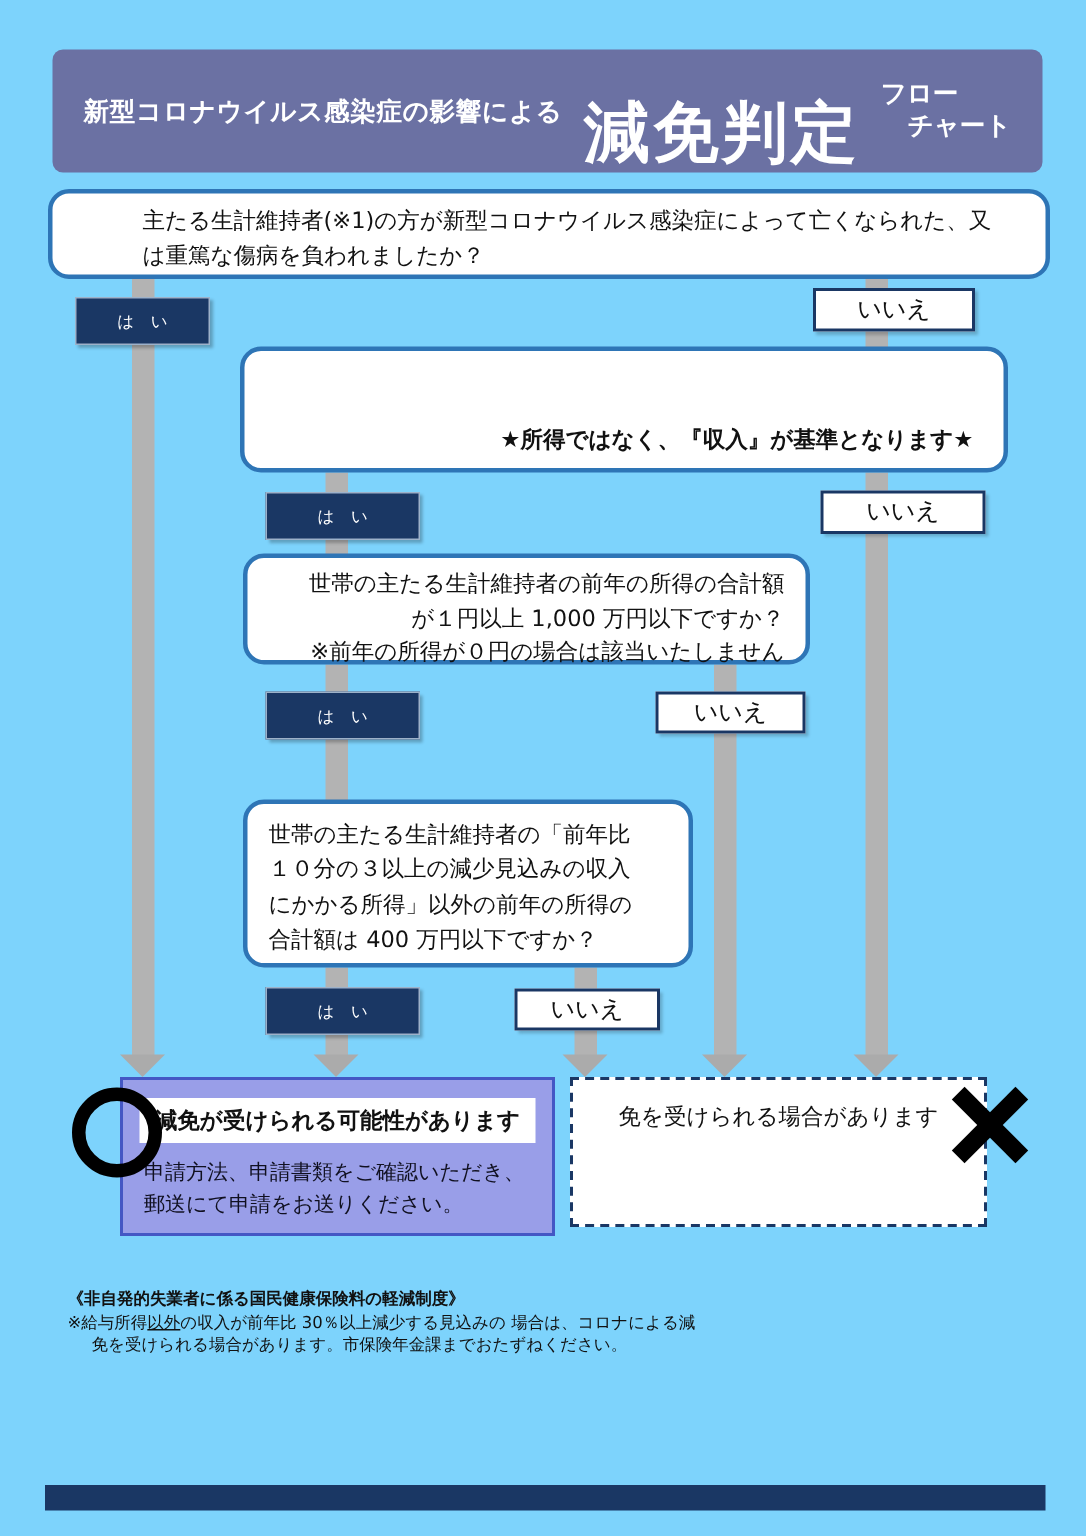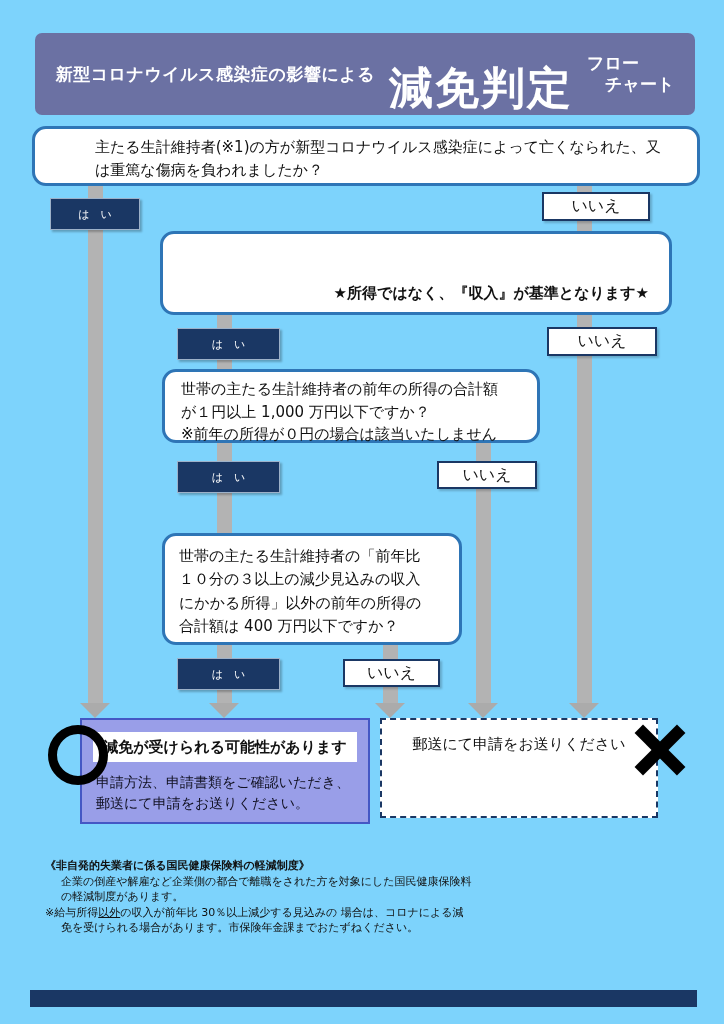--- a/index.html
+++ b/index.html
@@ -25,21 +25,21 @@
 
   
   .qbox {
     background:#fff; border:3px solid #2E75B6; border-radius:14px;
     font-size:15px; line-height:1.55; color:#111;
     box-sizing:border-box;
   }
   .q1 { left:32px; top:126px; width:668px; height:60px; padding:7px 18px 0 60px; }
   .q2 { left:160px; top:231px; width:512px; height:84px; padding:8px 18px 0 20px; }
   .q2-note { right:20px; bottom:7px; font-weight:bold; font-size:15px; }
-  .q3 { left:162px; top:369px; width:378px; height:74px; padding:6px 14px 0 16px; line-height:1.5; }
+  .q3 { left:162px; top:369px; width:378px; height:74px; padding:6px 14px 0 16px; line-height:1.5;text-align:right; }
   .q4 { left:162px; top:533px; width:300px; height:112px; padding:9px 10px 0 14px; }
 
   
   .shaft { width:15px; background:#B3B3B3; }
   .ahead {
     width:0; height:0;
     border-left:15px solid transparent; border-right:15px solid transparent;
     border-top:15px solid #ABABAB;
   }
 
@@ -147,30 +147,28 @@
   <div class="abs no" style="left:343px; top:659px; width:97px; height:28px;">いいえ</div>
 
   <div class="abs result-yes">
     <div class="abs result-yes-title">減免が受けられる可能性があります</div>
     <div class="abs result-yes-body pre">申請方法、申請書類をご確認いただき、
 郵送にて申請をお送りください。</div>
   </div>
   <div class="abs circle-mark"></div>
 
   <div class="abs result-no">
-    <div class="abs result-no-title">郵送にて申請をお送りください</div>
+    <div class="abs result-no-title">免を受けられる場合があります</div>
   </div>
   <div class="abs cross-mark">
     <div class="bar b1"></div>
     <div class="bar b2"></div>
   </div>
 
   <div class="abs footer">
     <div class="footer-heading">《非自発的失業者に係る国民健康保険料の軽減制度》</div>
-    <div class="footer-body pre">企業の倒産や解雇など企業側の都合で離職をされた方を対象にした国民健康保険料
-の軽減制度があります。</div>
     <div class="footer-note"><span class="pre">※給与所得</span><span class="u pre">以外</span><span class="pre">の収入が前年比 30％以上減少する見込みの 場合は、コロナによる減
 免を受けられる場合があります。市保険年金課までおたずねください。</span></div>
   </div>
 
   <div class="abs bottom-bar"></div>
 
 </div>
 
 </body></html>

